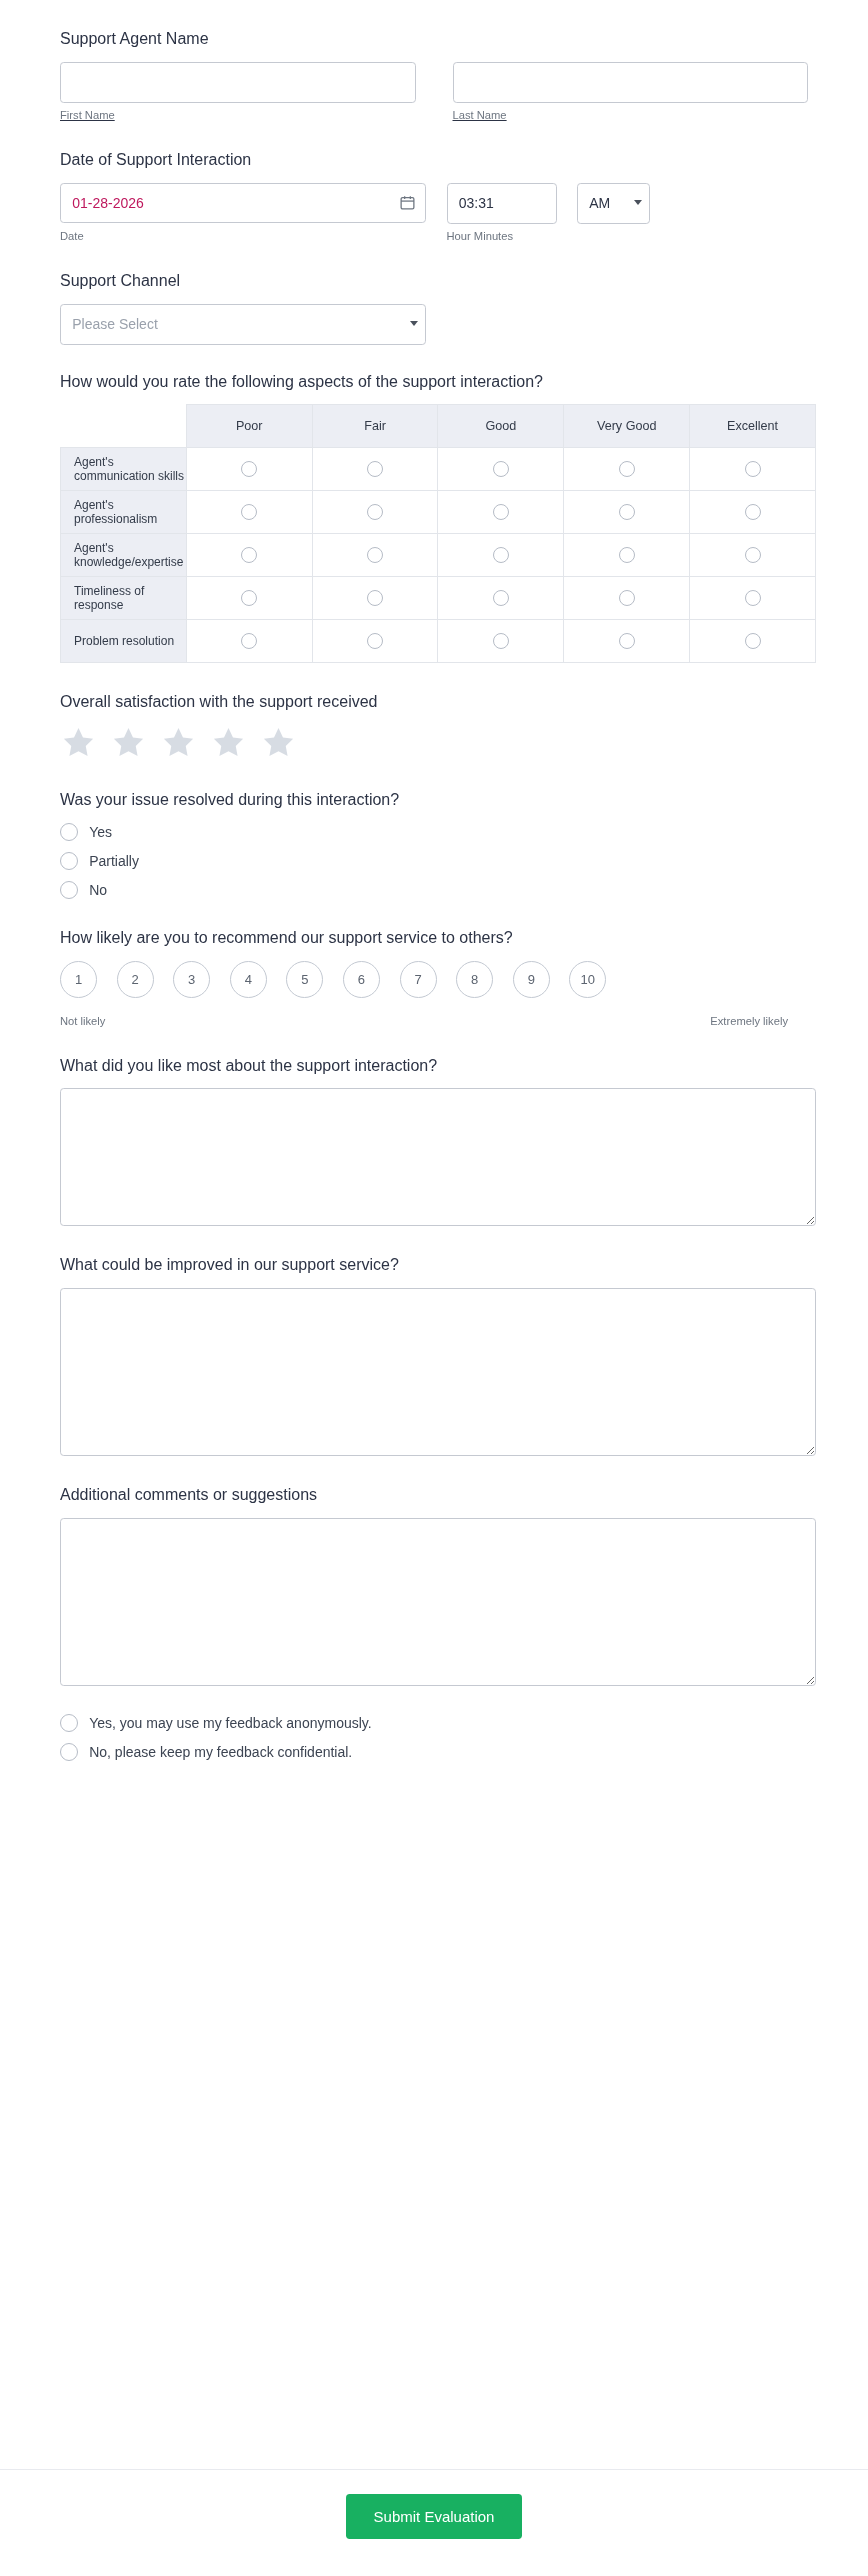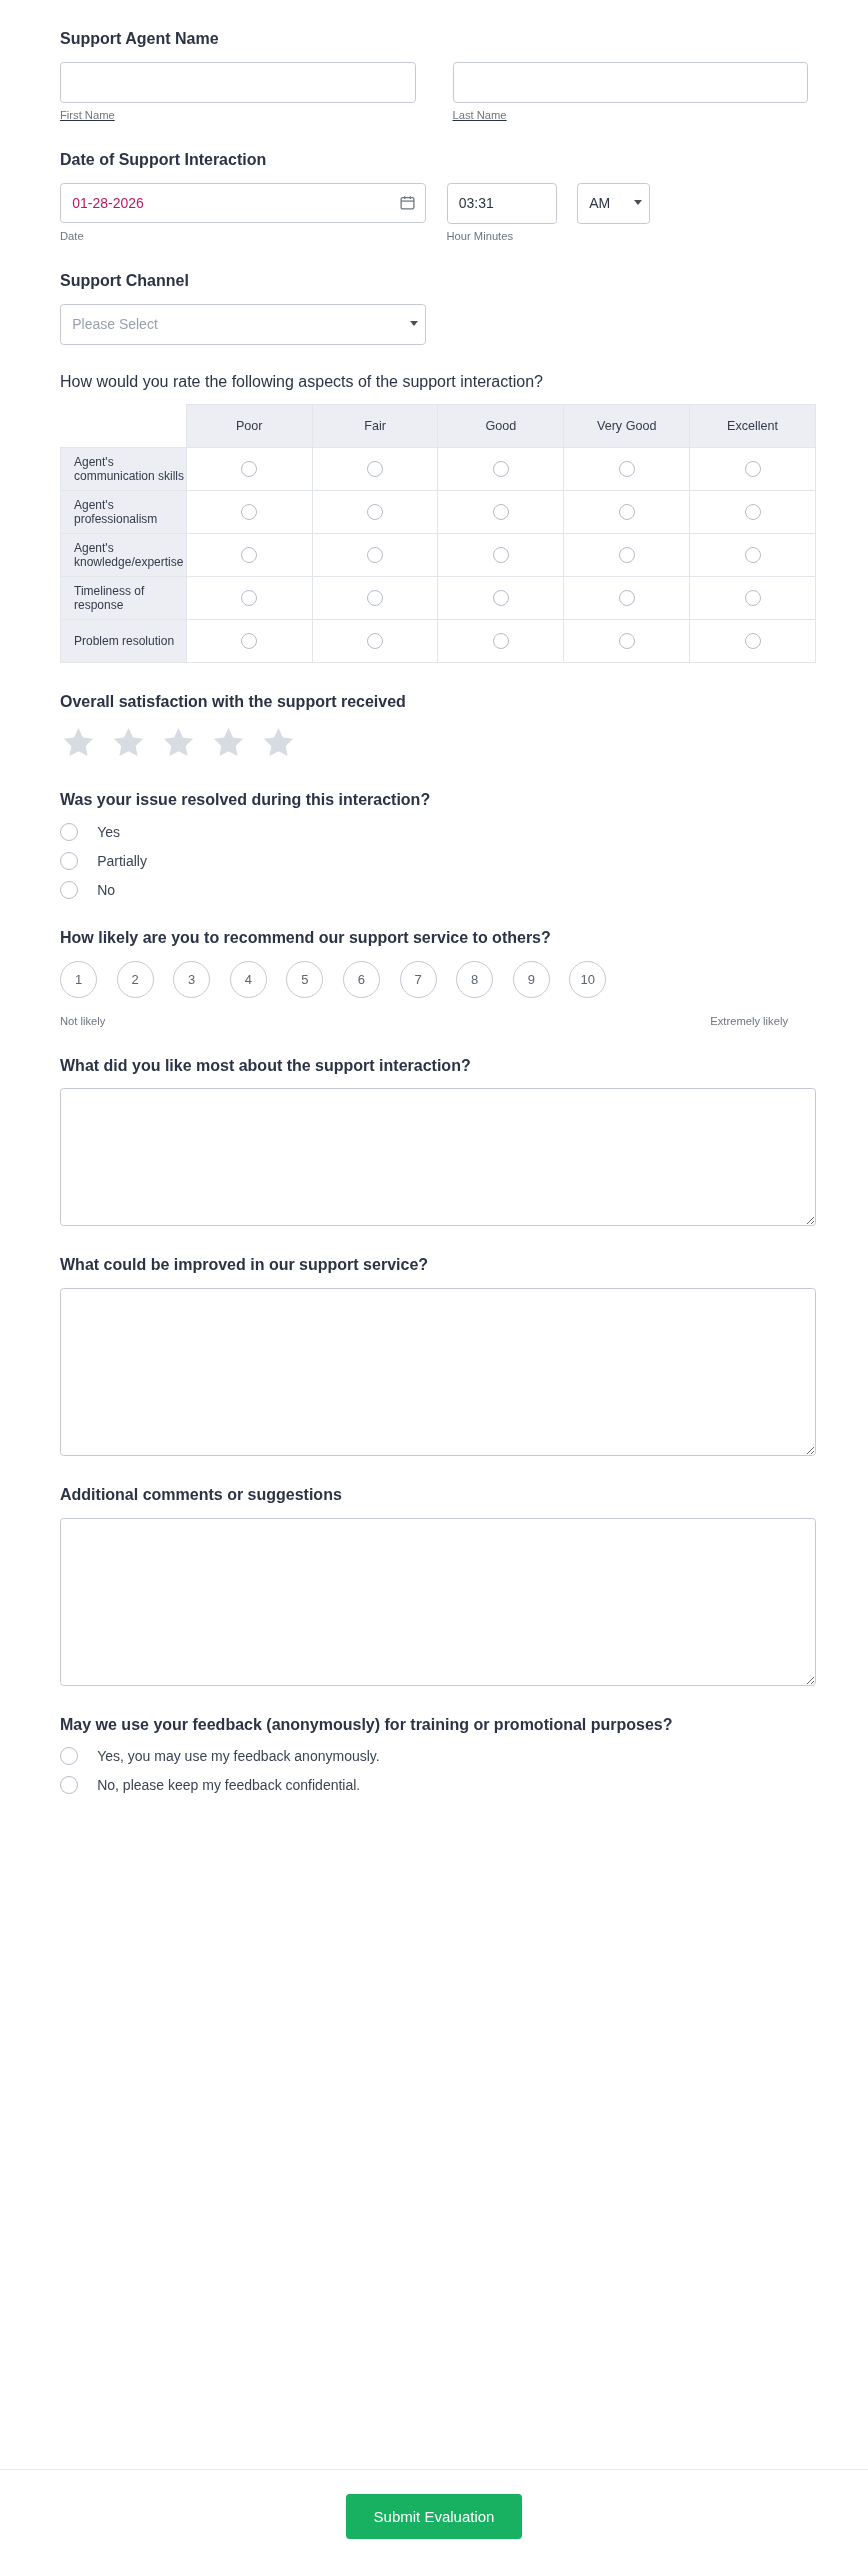--- a/index.html
+++ b/index.html
@@ -50,21 +50,20 @@
   }
   .field-block {
     margin-bottom: 28px;
   }
   .field-label {
     font-size: 16px;
     color: #2c3345;
     margin-bottom: 11.2px;
     display: block;
     line-height: 1.4;
-    font-weight: bold;
   }
   .sublabel {
     font-size: 11.2px;
     color: #6d7580;
     margin-top: 6.5px;
     display: block;
   }
 
   
   .name-row {
@@ -248,21 +247,20 @@
     height: 18px;
     border: 0.9px solid #b6bcc6;
     border-radius: 50%;
     background: #fff;
     margin-right: 11.2px;
     flex: none;
   }
   .radio-text {
     font-size: 14px;
     color: #3c4452;
-    margin-left: 8px;
   }
 
   
   .nps-row {
     display: flex;
     gap: 19.6px;
     margin-top: 11.2px;
   }
   .nps-btn {
     width: 37px;
@@ -509,21 +507,20 @@
       <label class="field-label">What could be improved in our support service?</label>
       <textarea class="ta ta-2" placeholder="" style=""></textarea>
     </div>
 
     <div class="field-block">
       <label class="field-label">Additional comments or suggestions</label>
       <textarea class="ta ta-3" placeholder="" style=""></textarea>
     </div>
 
     <div class="field-block">
-      <label class="field-label">May we use your feedback (anonymously) for training or promotional purposes?</label>
       <div class="radio-row">
         <span class="radio-circle"></span>
         <span class="radio-text">Yes, you may use my feedback anonymously.</span>
       </div>
       <div class="radio-row">
         <span class="radio-circle"></span>
         <span class="radio-text">No, please keep my feedback confidential.</span>
       </div>
     </div>
 

